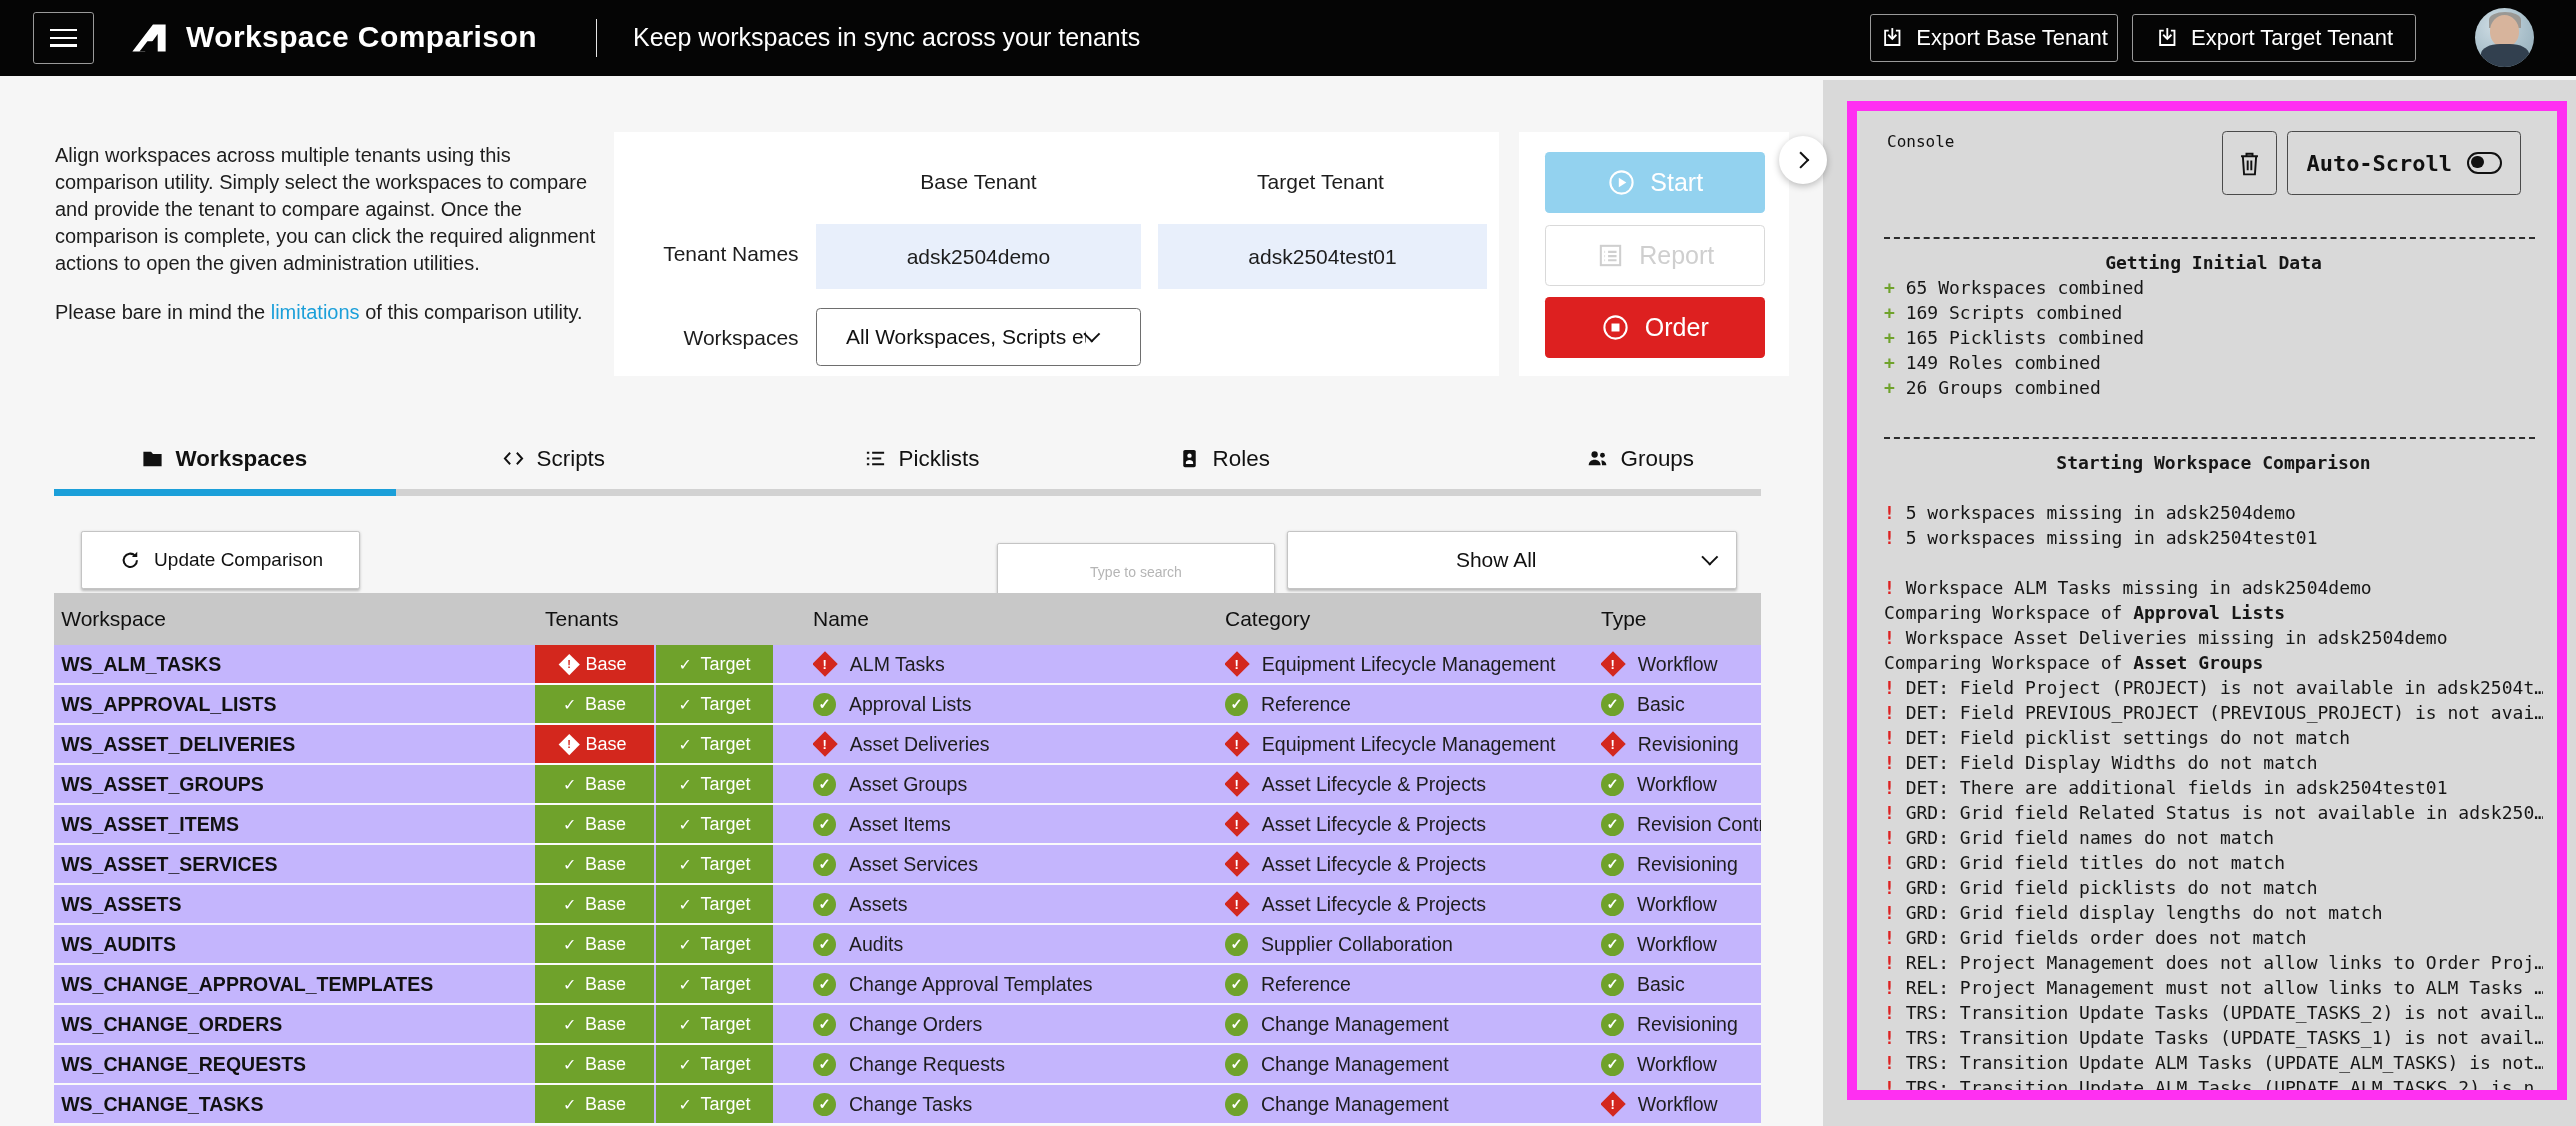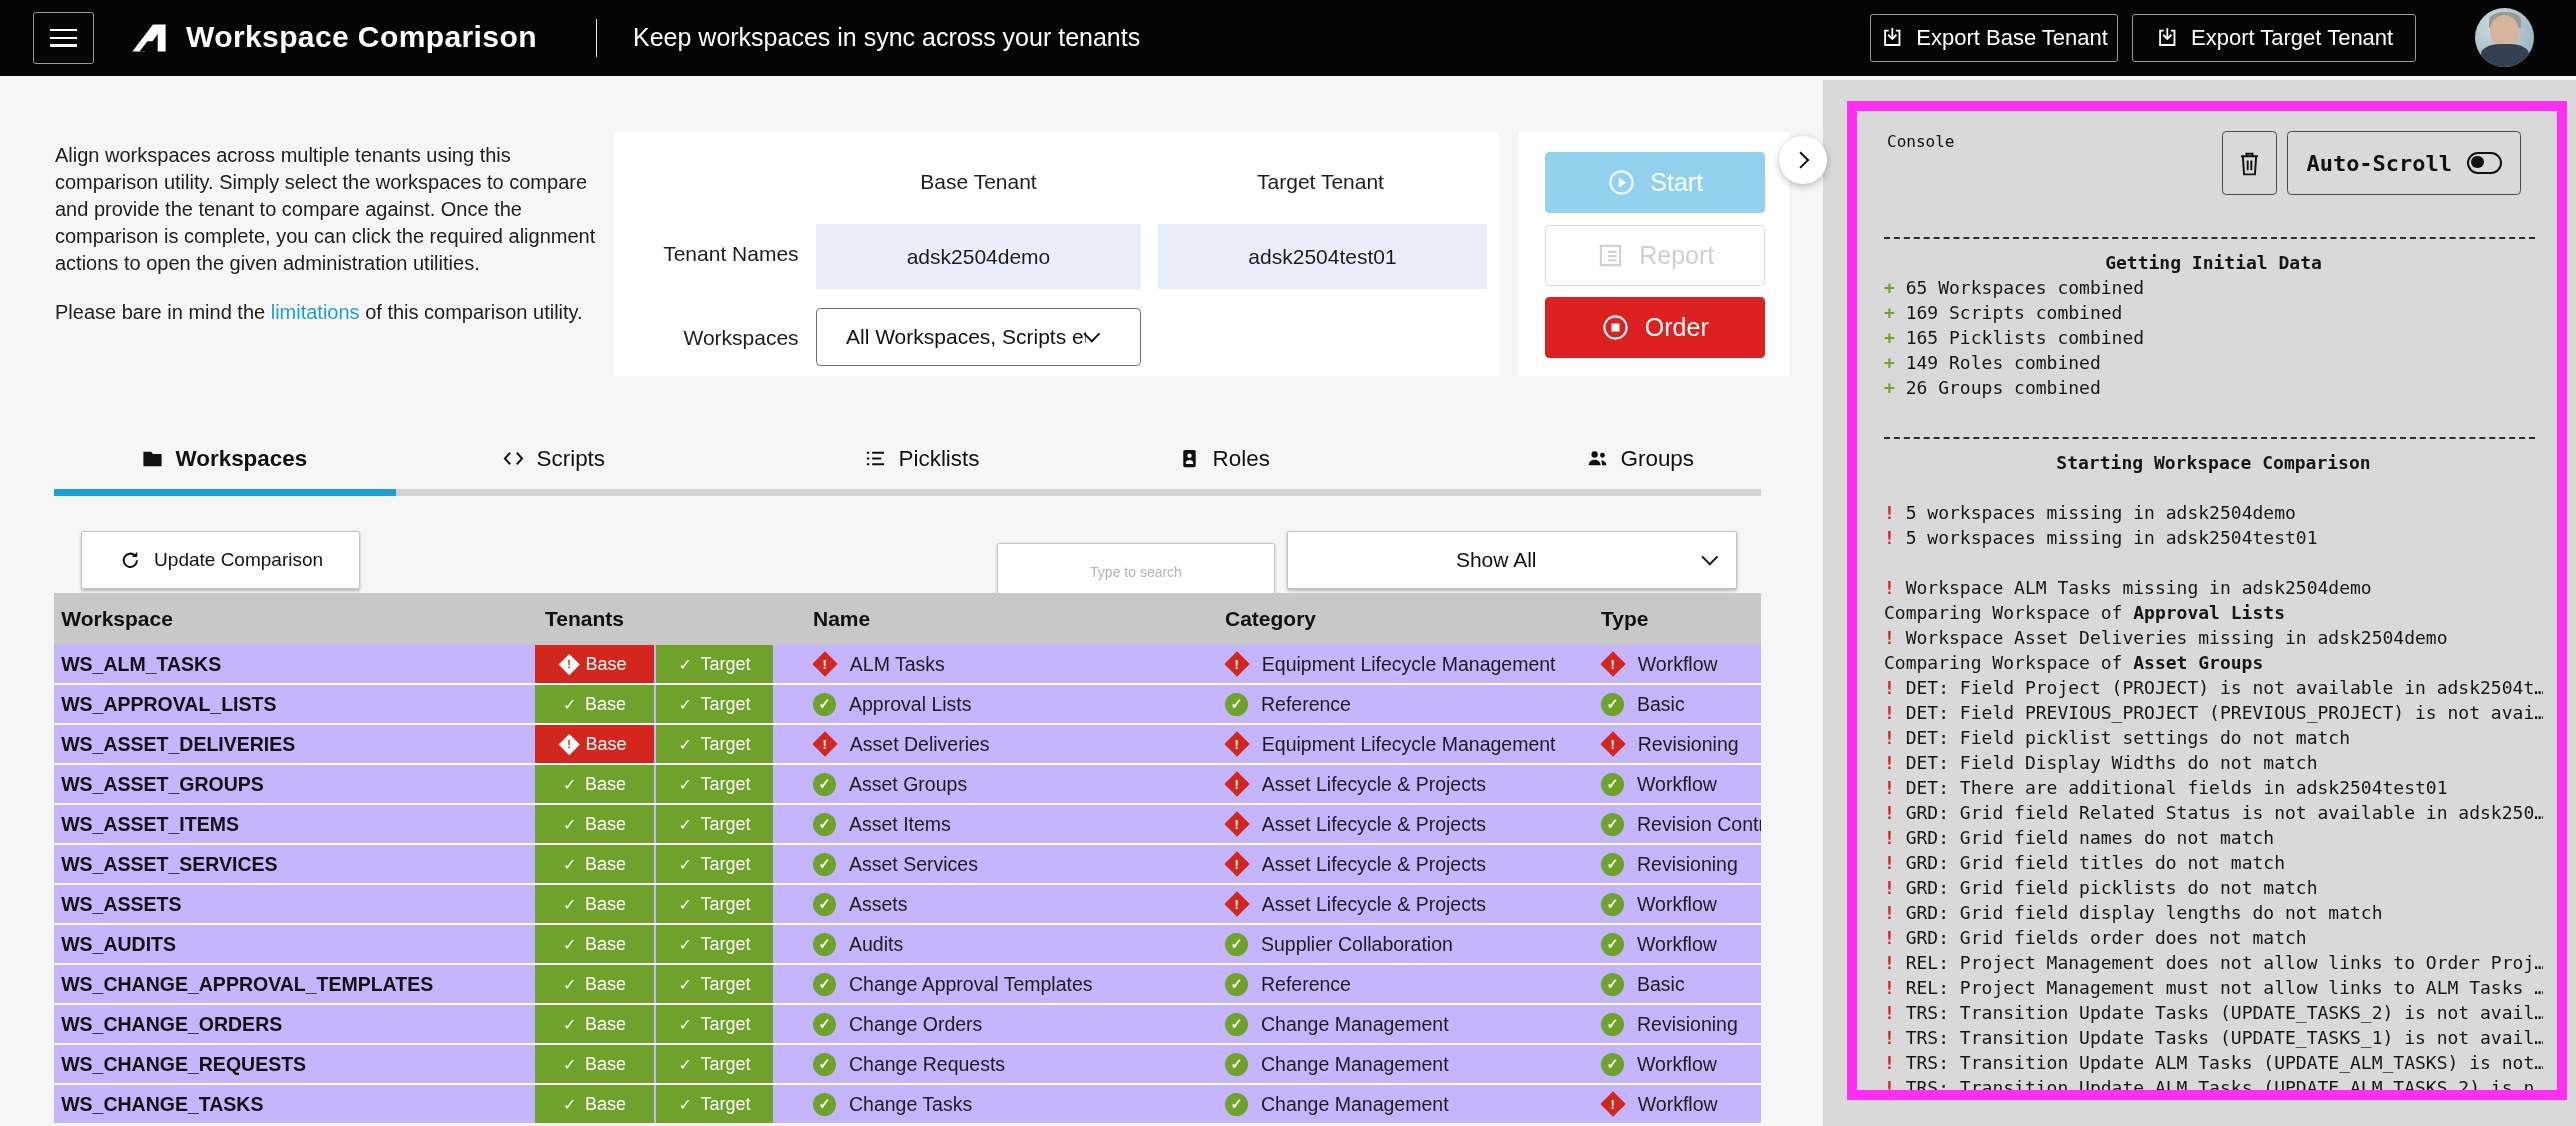--- a/index.html
+++ b/index.html
@@ -60,21 +60,21 @@
   .update-btn svg { width:24.6px; height:24.6px; }
   .search-input { position:absolute; left:997px; top:531px; width:278px; height:58px; background:#fff; border:0.7px solid #c4c4c4; box-shadow:0 1.4px 2.9px rgba(0,0,0,.25); border-radius:2.2px; font-size:14px; text-align:center; color:#404040; font-family:"Liberation Sans",sans-serif;margin-top:12px; }
   .search-input::placeholder { color:#b5b5b5; }
   .showall { position:absolute; left:1287px; top:531px; width:450px; height:58px; background:#fff; border:0.7px solid #c4c4c4; box-shadow:0 1.4px 2.9px rgba(0,0,0,.25); border-radius:2.2px; font-size:21px; color:#111; display:flex; align-items:center; cursor:pointer; }
   .showall .txt { flex:1; text-align:center; }
   .showall .chev-down { margin-right:20px; }
 
   
   .table { position:absolute; left:54px; top:593px; width:1707px; height:533px; overflow:hidden; }
   .thead { position:relative; height:52px; background:#c8c8c8; }
-  .thead .th { position:absolute; top:0; line-height:52px; font-size:21px; font-weight:bold; color:#111; }
+  .thead .th { position:absolute; top:0; line-height:52px; font-size:21px; font-weight:normal; color:#111; }
   .trow { position:relative; height:40px; background:#c4b5fd; border-bottom:2.2px solid #fafafa; cursor:pointer; }
   .cell-ws { position:absolute; left:7.2px; top:0; line-height:38px; font-size:19.5px; font-weight:bold; color:#111; }
   .badge { position:absolute; top:0; height:38px; display:flex; align-items:center; justify-content:center; gap:8.7px; color:#fff; font-size:18px; cursor:pointer; }
   .badge.b-base { left:481px; width:119px; }
   .badge.b-target { left:602px; width:117px; }
   .badge.ok { background:#6fa22b; }
   .badge.err { background:#d3271d; }
   .cell { position:absolute; top:0; height:38px; display:flex; align-items:center; gap:13px; font-size:19.5px; color:#1d1d1d; white-space:nowrap; }
   .c-name { left:759px; width:405px; overflow:hidden; }
   .c-cat  { left:1171px; width:369px; overflow:hidden; }

